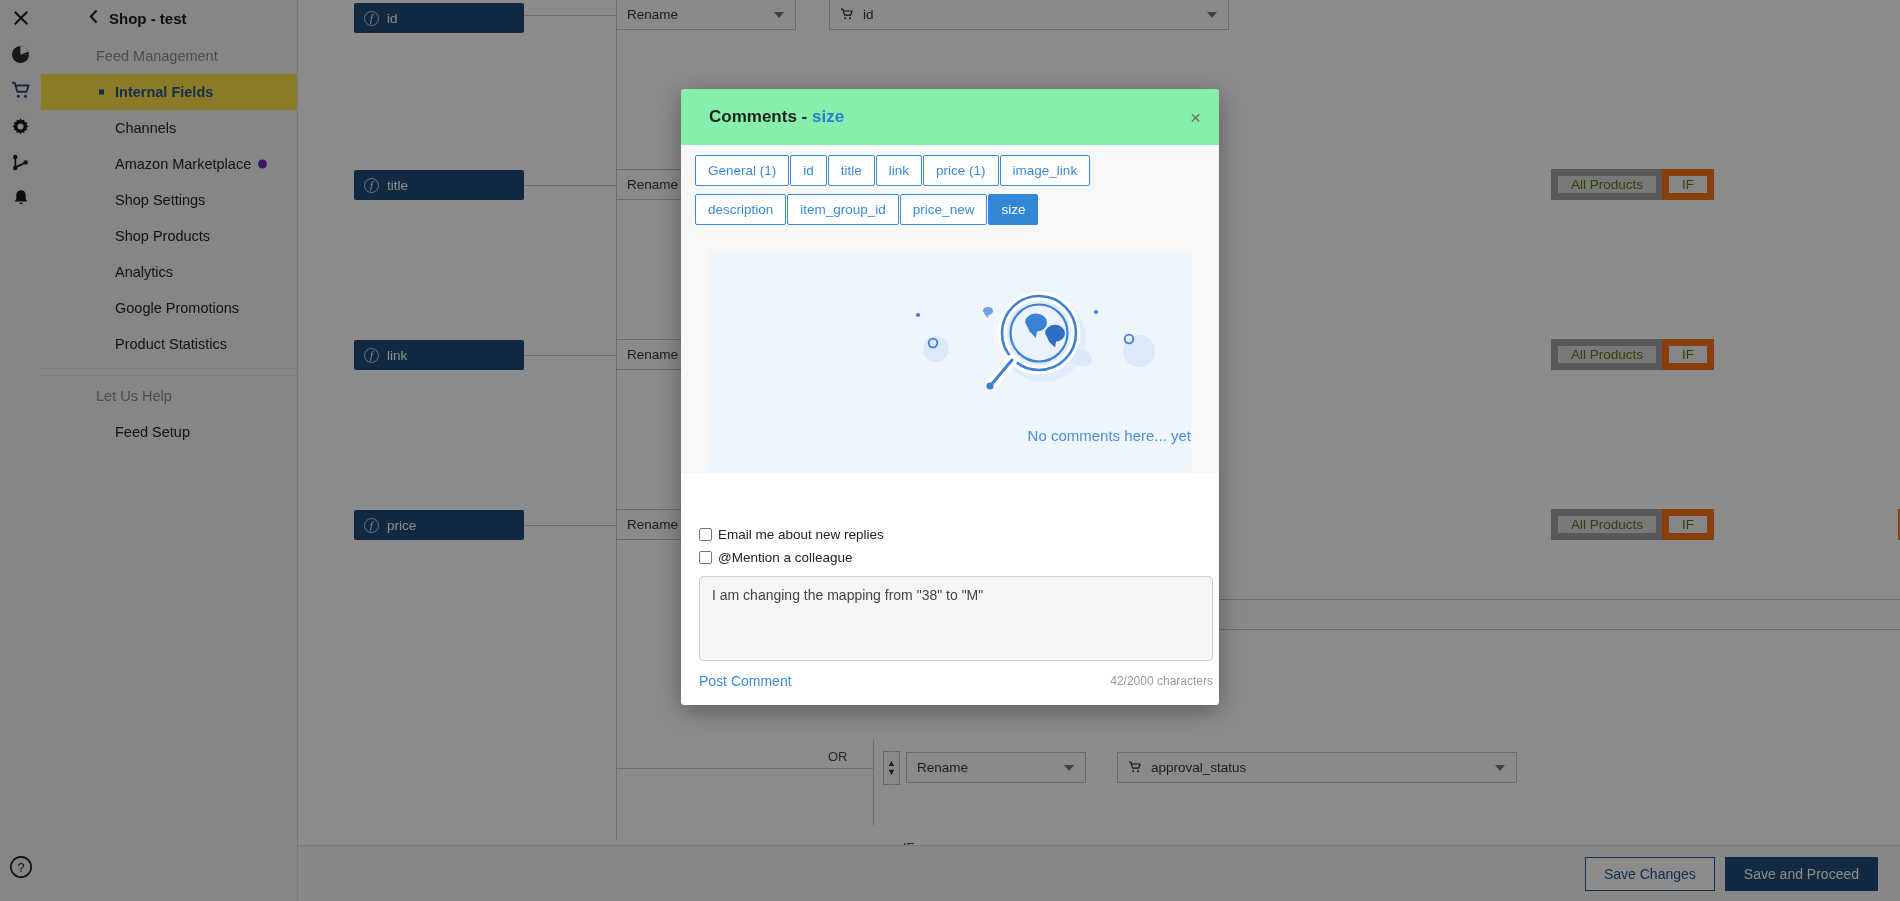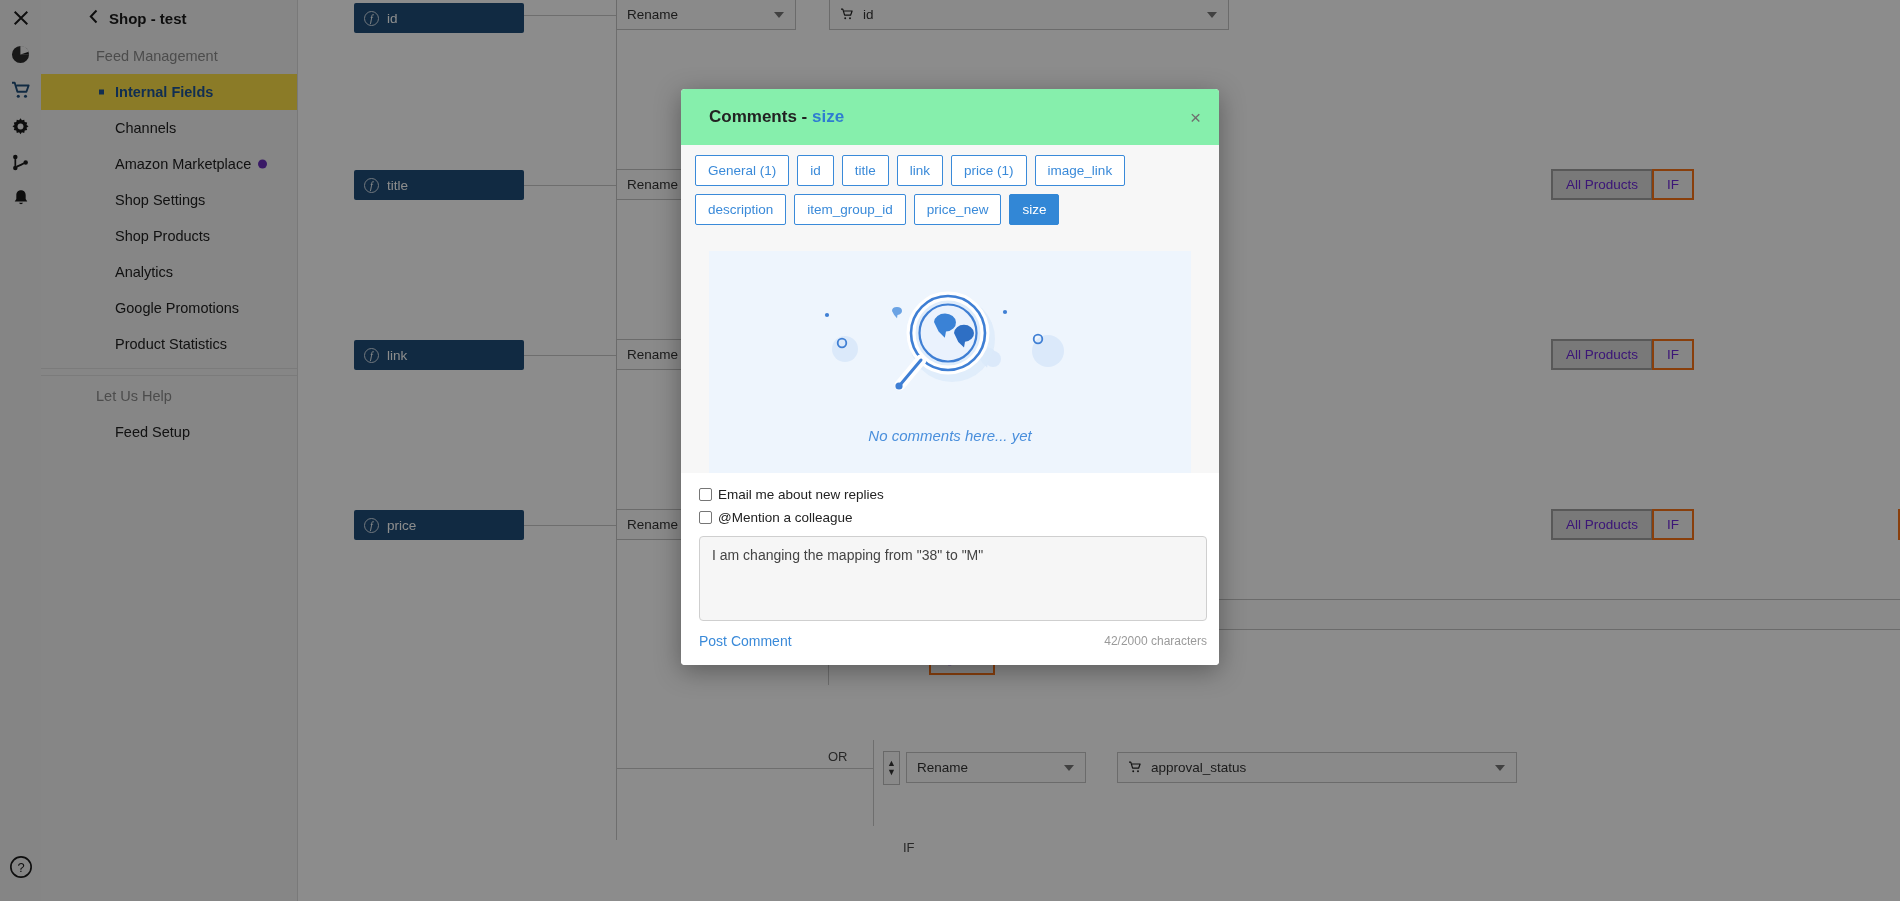--- a/index.html
+++ b/index.html
@@ -141,25 +141,25 @@
     border-left: 5px solid transparent;
     border-right: 5px solid transparent;
     border-top: 6px solid #777;
   }
   .cart-ico {
     display: inline-block; margin-right: 9px; font-size: 14px; color: #222;
   }
 
   .btn {
     height: 31px;
-    border: 2px solid #f97316;
+    border: 7px solid #f97316;
     background: #f5f5f5;
     display: inline-flex; align-items: center; justify-content: center;
     padding: 0 13px;
-    font-size: 13.5px; color: #6d28d9;
+    font-size: 13.5px; color: #4d7c0f;
     cursor: pointer;
     white-space: nowrap;
   }
   .btn.pressed { background: #dcdcdc; border-color: #a0a0a0; }
   .btngroup { display: inline-flex; }
   .btngroup .btn + .btn { margin-left: -1px; }
   .if-label {
     font-size: 13px; color: #4a4a4a;
   }
   .or-label { font-size: 13px; color: #4a4a4a; }
@@ -217,21 +217,21 @@
   .modal-close {
     position: absolute; right: 18px; top: 50%;
     transform: translateY(-50%);
     font-size: 19px; color: #6f6f6f;
     cursor: pointer; line-height: 1;
   }
   .tabs-wrap {
     background: #f7f7f7;
     padding: 10px 14px 12px 14px;
   }
-  .tabrow { display: flex; gap: 8px; margin-bottom: 8px; flex-wrap: nowrap; }
+  .tabrow { display: flex; gap: 1px; margin-bottom: 8px; flex-wrap: nowrap; }
   .tabrow:last-child { margin-bottom: 0; }
   .tab {
     border: 1px solid #3a8ad9;
     color: #3a8ad9;
     background: #ffffff;
     height: 31px;
     padding: 0 12px;
     display: inline-flex; align-items: center; justify-content: center;
     font-size: 13.5px;
     border-radius: 2px;
@@ -239,34 +239,34 @@
     white-space: nowrap;
   }
   .tab.active {
     background: #3287d6; color: #ffffff; border-color: #3287d6;
   }
   .empty-state {
     background: #eef5fd;
     margin: 0 14px;
     height: 222px;
     display: flex; flex-direction: column;
-    align-items: center; justify-content: center;
+    align-items: flex-end; justify-content: center;
     position: relative;
-    font-style: italic;
   }
   .empty-text {
     font-size: 15px; color: #4a8fdc; margin-top: 6px;
   }
   .modal-body {
     background: #f7f7f7;
     padding: 14px 14px 0 14px;
   }
   .modal-foot {
     background: #ffffff;
-    padding: 14px 12px 16px 18px;
+    padding: 14px 6px 16px 18px;
+    margin-top: 40px;
   }
   .chk-line {
     display: flex; align-items: center;
     font-size: 13.5px; color: #222; margin-bottom: 8px;
   }
   .chk {
     width: 13px; height: 13px;
     border: 1px solid #767676; background: #fff;
     margin-right: 6px; border-radius: 2px;
     display: inline-block; flex: none;
@@ -525,20 +525,24 @@
         </span>
         <span>approval_status</span>
         <span class="caret"></span>
       </div>
 
       <div class="if-label" style="position:absolute; left:605px; top:100px;">IF</div>
     </div>
 
   </div>
 
+  <div class="actionbar">
+    <div class="btn-outline-primary">Save Changes</div>
+    <div class="btn-primary">Save and Proceed</div>
+  </div>
 
   <div class="overlay"></div>
 
   <div class="modal">
     <div class="modal-head">
       <div class="modal-title">
         <span>Comments - </span><span class="accent">size</span>
       </div>
       <div class="modal-close">×</div>
     </div>

